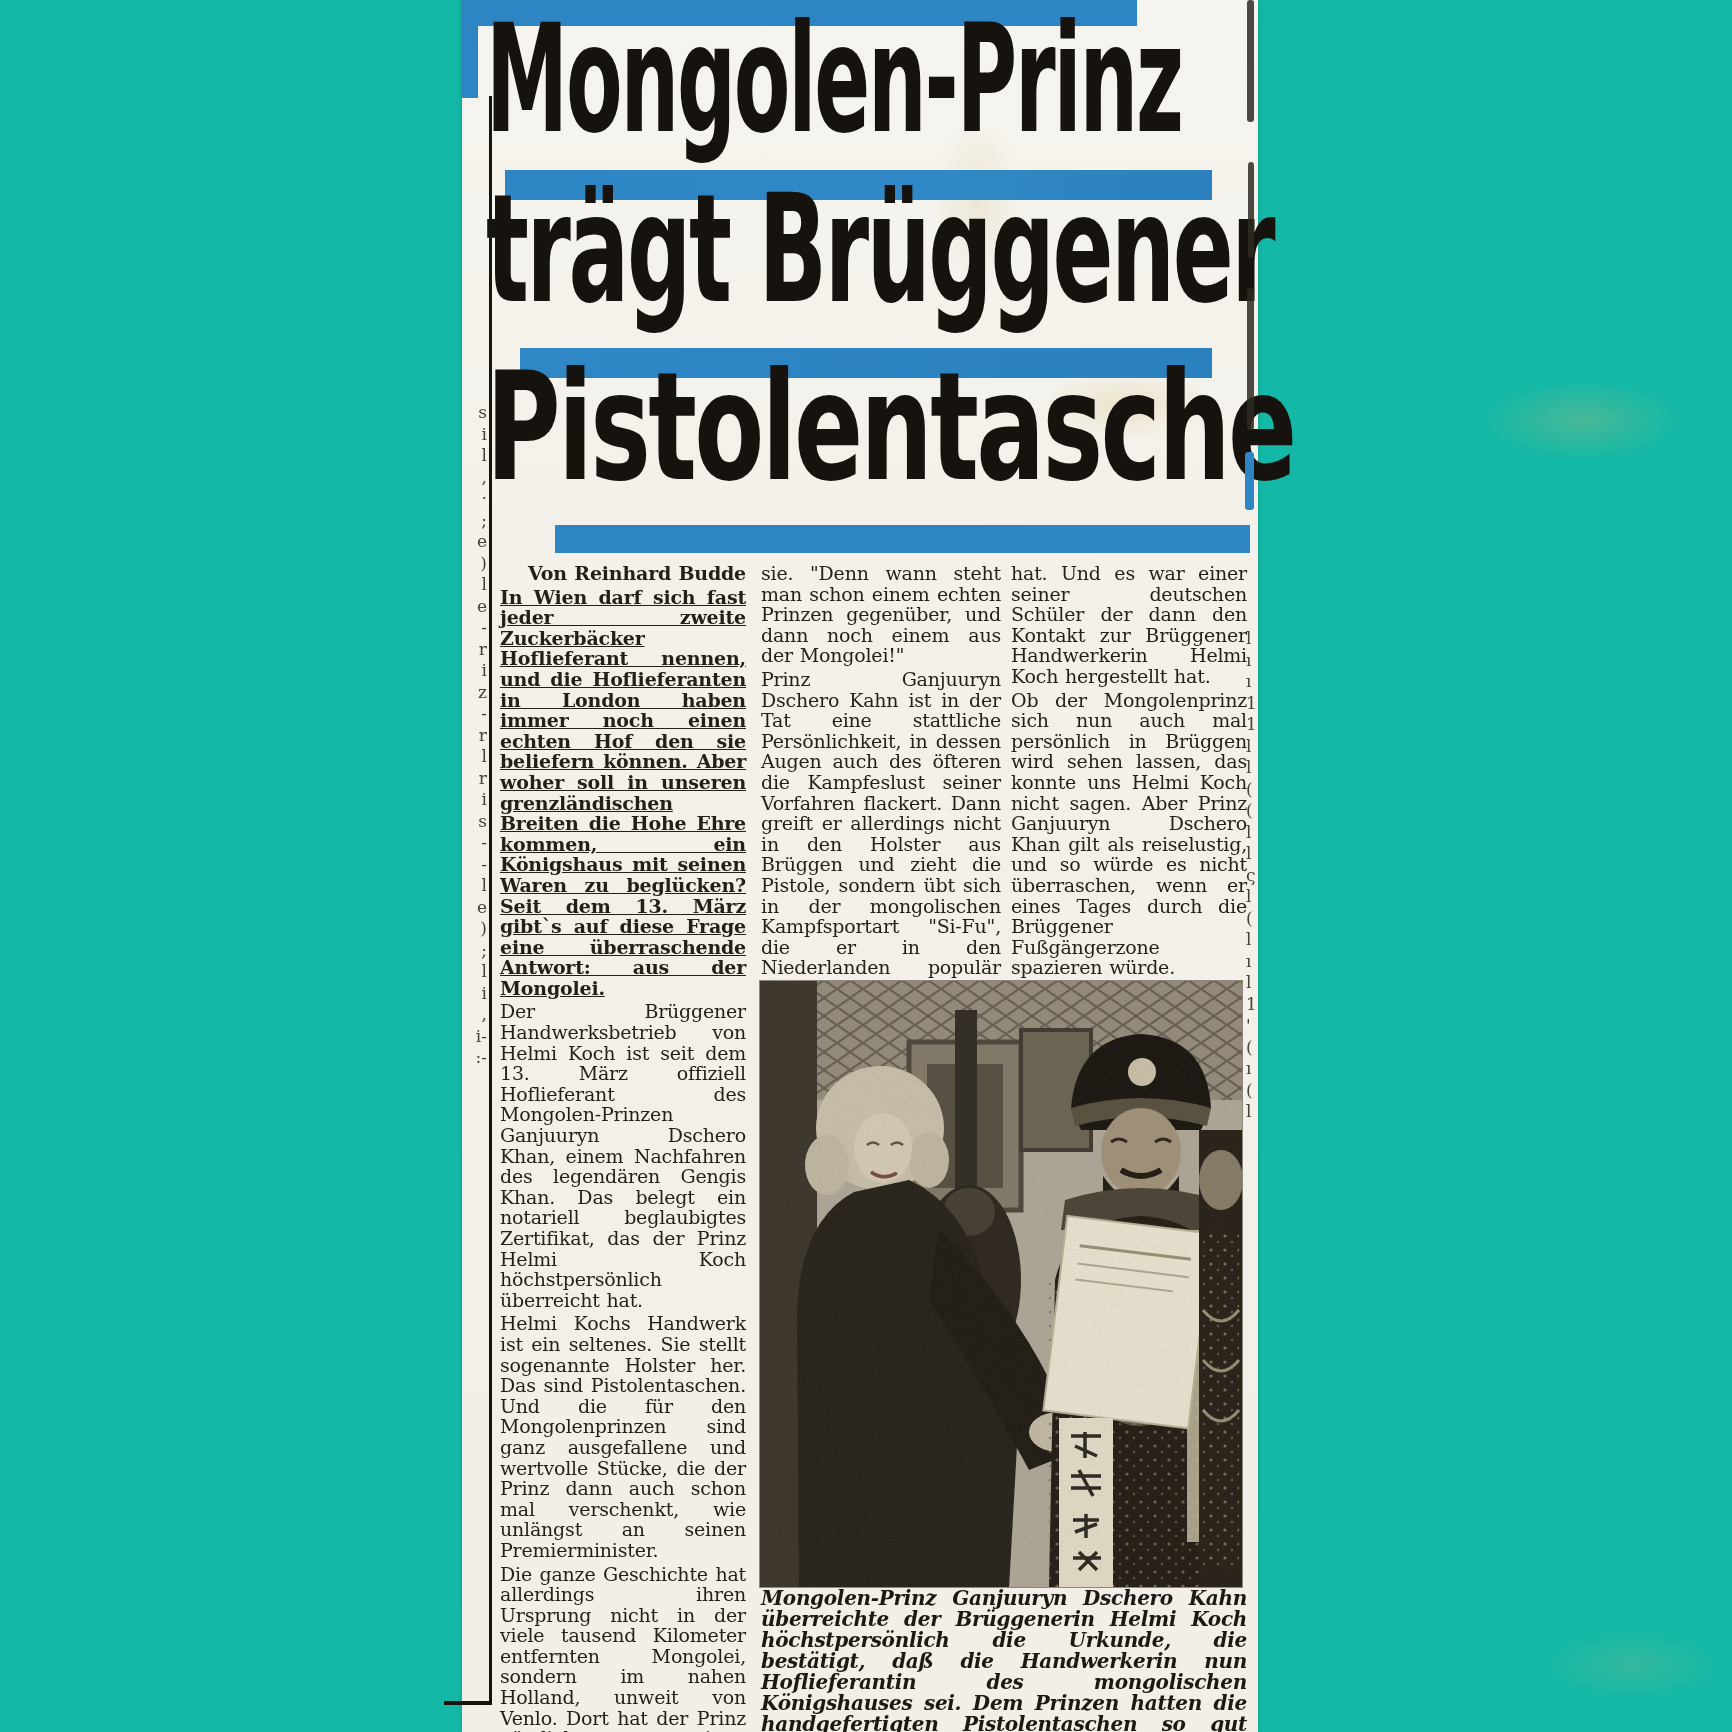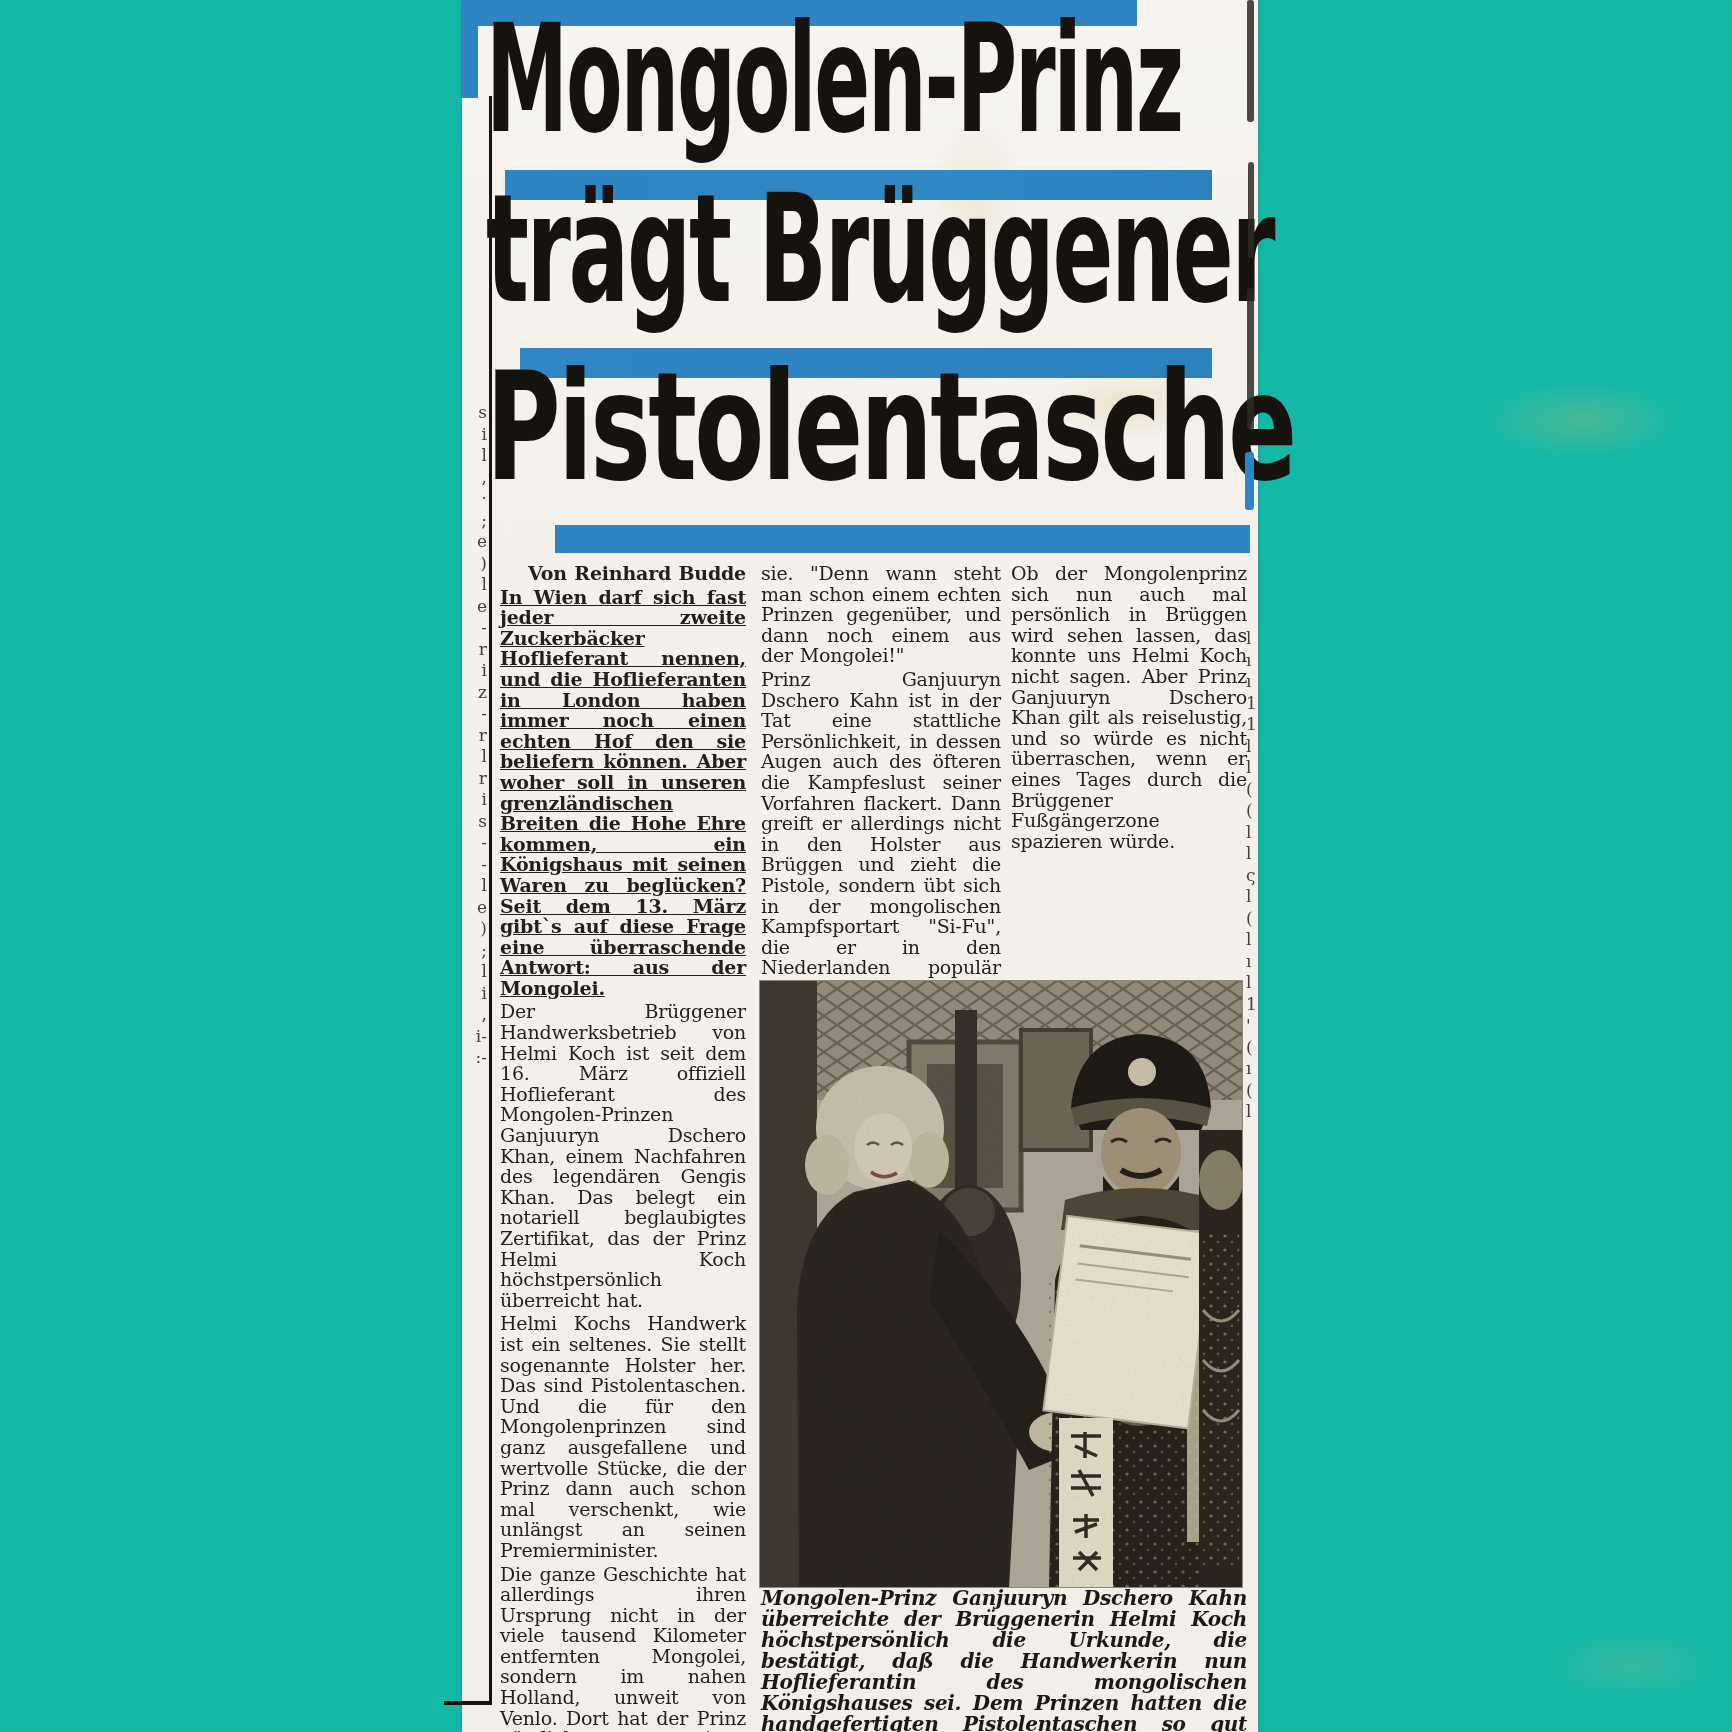--- a/index.html
+++ b/index.html
@@ -135,31 +135,32 @@
 (
 l</div>
   <div class="edge-shadow es1"></div>
   <div class="edge-shadow es2"></div>
   <div class="edge-shadow es3"></div>
   <div class="edge-shadow es4"></div>
 
   <div class="col col1">
     <p class="byline">Von Reinhard Budde</p>
     <p class="intro">In Wien darf sich fast jeder zweite Zuckerbäcker Hoflieferant nennen, und die Hoflieferanten in London haben immer noch einen echten Hof den sie beliefern können. Aber woher soll in unseren grenzländischen Breiten die Hohe Ehre kommen, ein Königshaus mit seinen Waren zu beglücken? Seit dem 13. März gibt`s auf diese Frage eine überraschende Antwort: aus der Mongolei.</p>
-    <p>Der Brüggener Handwerksbetrieb von Helmi Koch ist seit dem 16. März offiziell Hoflieferant des Mongolen-Prinzen Ganjuuryn Dschero Khan, einem Nachfahren des legendären Gengis Khan. Das belegt ein notariell beglaubigtes Zertifikat, das der Prinz Helmi Koch höchstpersönlich überreicht hat.</p>
+    <p>Der Brüggener Handwerksbetrieb von Helmi Koch ist seit dem 13. März offiziell Hoflieferant des Mongolen-Prinzen Ganjuuryn Dschero Khan, einem Nachfahren des legendären Gengis Khan. Das belegt ein notariell beglaubigtes Zertifikat, das der Prinz Helmi Koch höchstpersönlich überreicht hat.</p>
     <p>Helmi Kochs Handwerk ist ein seltenes. Sie stellt sogenannte Holster her. Das sind Pistolentaschen. Und die für den Mongolenprinzen sind ganz ausgefallene und wertvolle Stücke, die der Prinz dann auch schon mal verschenkt, wie unlängst an seinen Premierminister.</p>
     <p>Die ganze Geschichte hat allerdings ihren Ursprung nicht in der viele tausend Kilometer entfernten Mongolei, sondern im nahen Holland, unweit von Venlo. Dort hat der Prinz nämlich seinen Exilpalast. Und dort traf Helmi Koch auch Seine Hoheit zum ersten Mal. "Das war schon ganz schön aufregend", erzählt</p>
   </div>
 
   <div class="col col2">
     <p>sie. "Denn wann steht man schon einem echten Prinzen gegenüber, und dann noch einem aus der Mongolei!"</p>
     <p>Prinz Ganjuuryn Dschero Kahn ist in der Tat eine stattliche Persönlichkeit, in dessen Augen auch des öfteren die Kampfeslust seiner Vorfahren flackert. Dann greift er allerdings nicht in den Holster aus Brüggen und zieht die Pistole, sondern übt sich in der mongolischen Kampfsportart "Si-Fu", die er in den Niederlanden populär gemacht</p>
   </div>
 
   <div class="col col3">
+    <p>hat. Und es war einer seiner deutschen Schüler der dann den Kontakt zur Brüggener Handwerkerin Helmi Koch hergestellt hat.</p>
     <p>Ob der Mongolenprinz sich nun auch mal persönlich in Brüggen wird sehen lassen, das konnte uns Helmi Koch nicht sagen. Aber Prinz Ganjuuryn Dschero Khan gilt als reiselustig, und so würde es nicht überraschen, wenn er eines Tages durch die Brüggener Fußgängerzone spazieren würde.</p>
   </div>
 
   <svg class="photo" viewBox="0 0 484 608" xmlns="http://www.w3.org/2000/svg" role="img">
     <defs>
       <filter id="grain" x="0" y="0" width="100%" height="100%">
         <feTurbulence type="fractalNoise" baseFrequency="0.9" numOctaves="2" result="n"></feTurbulence>
         <feColorMatrix in="n" type="matrix" values="0 0 0 0 0.15  0 0 0 0 0.13  0 0 0 0 0.10  0 0 0 0.55 0"></feColorMatrix>
         <feComposite operator="over" in2="SourceGraphic"></feComposite>
       </filter>

